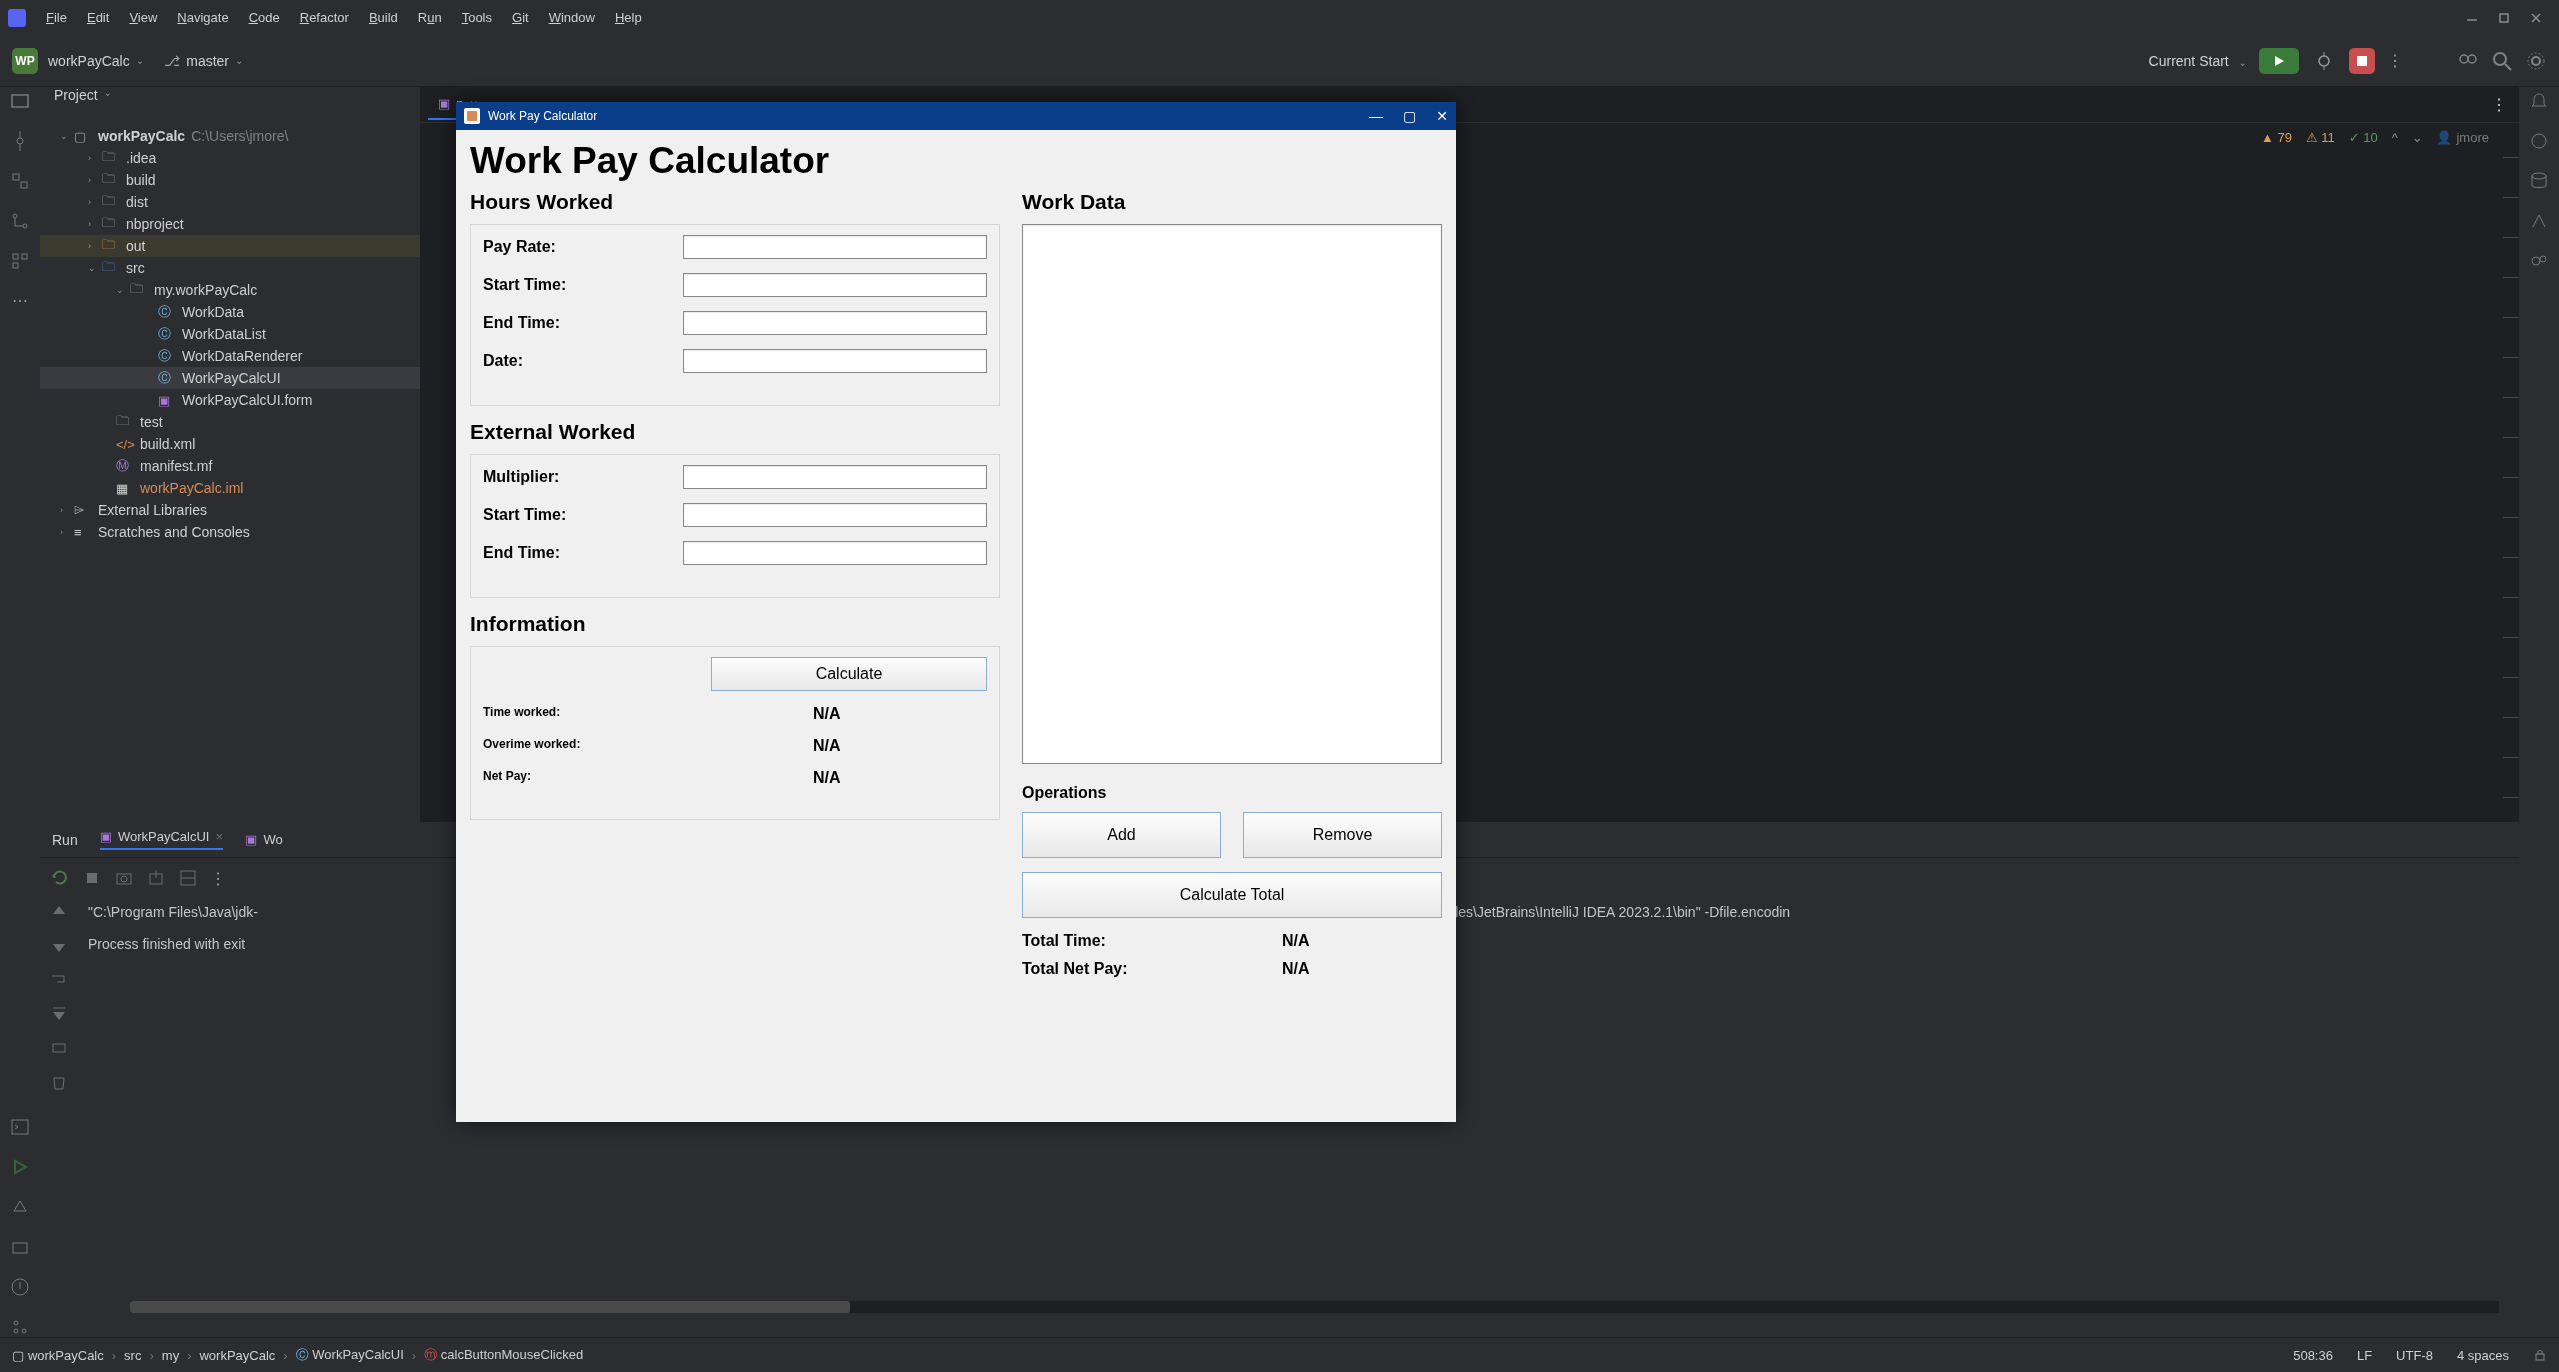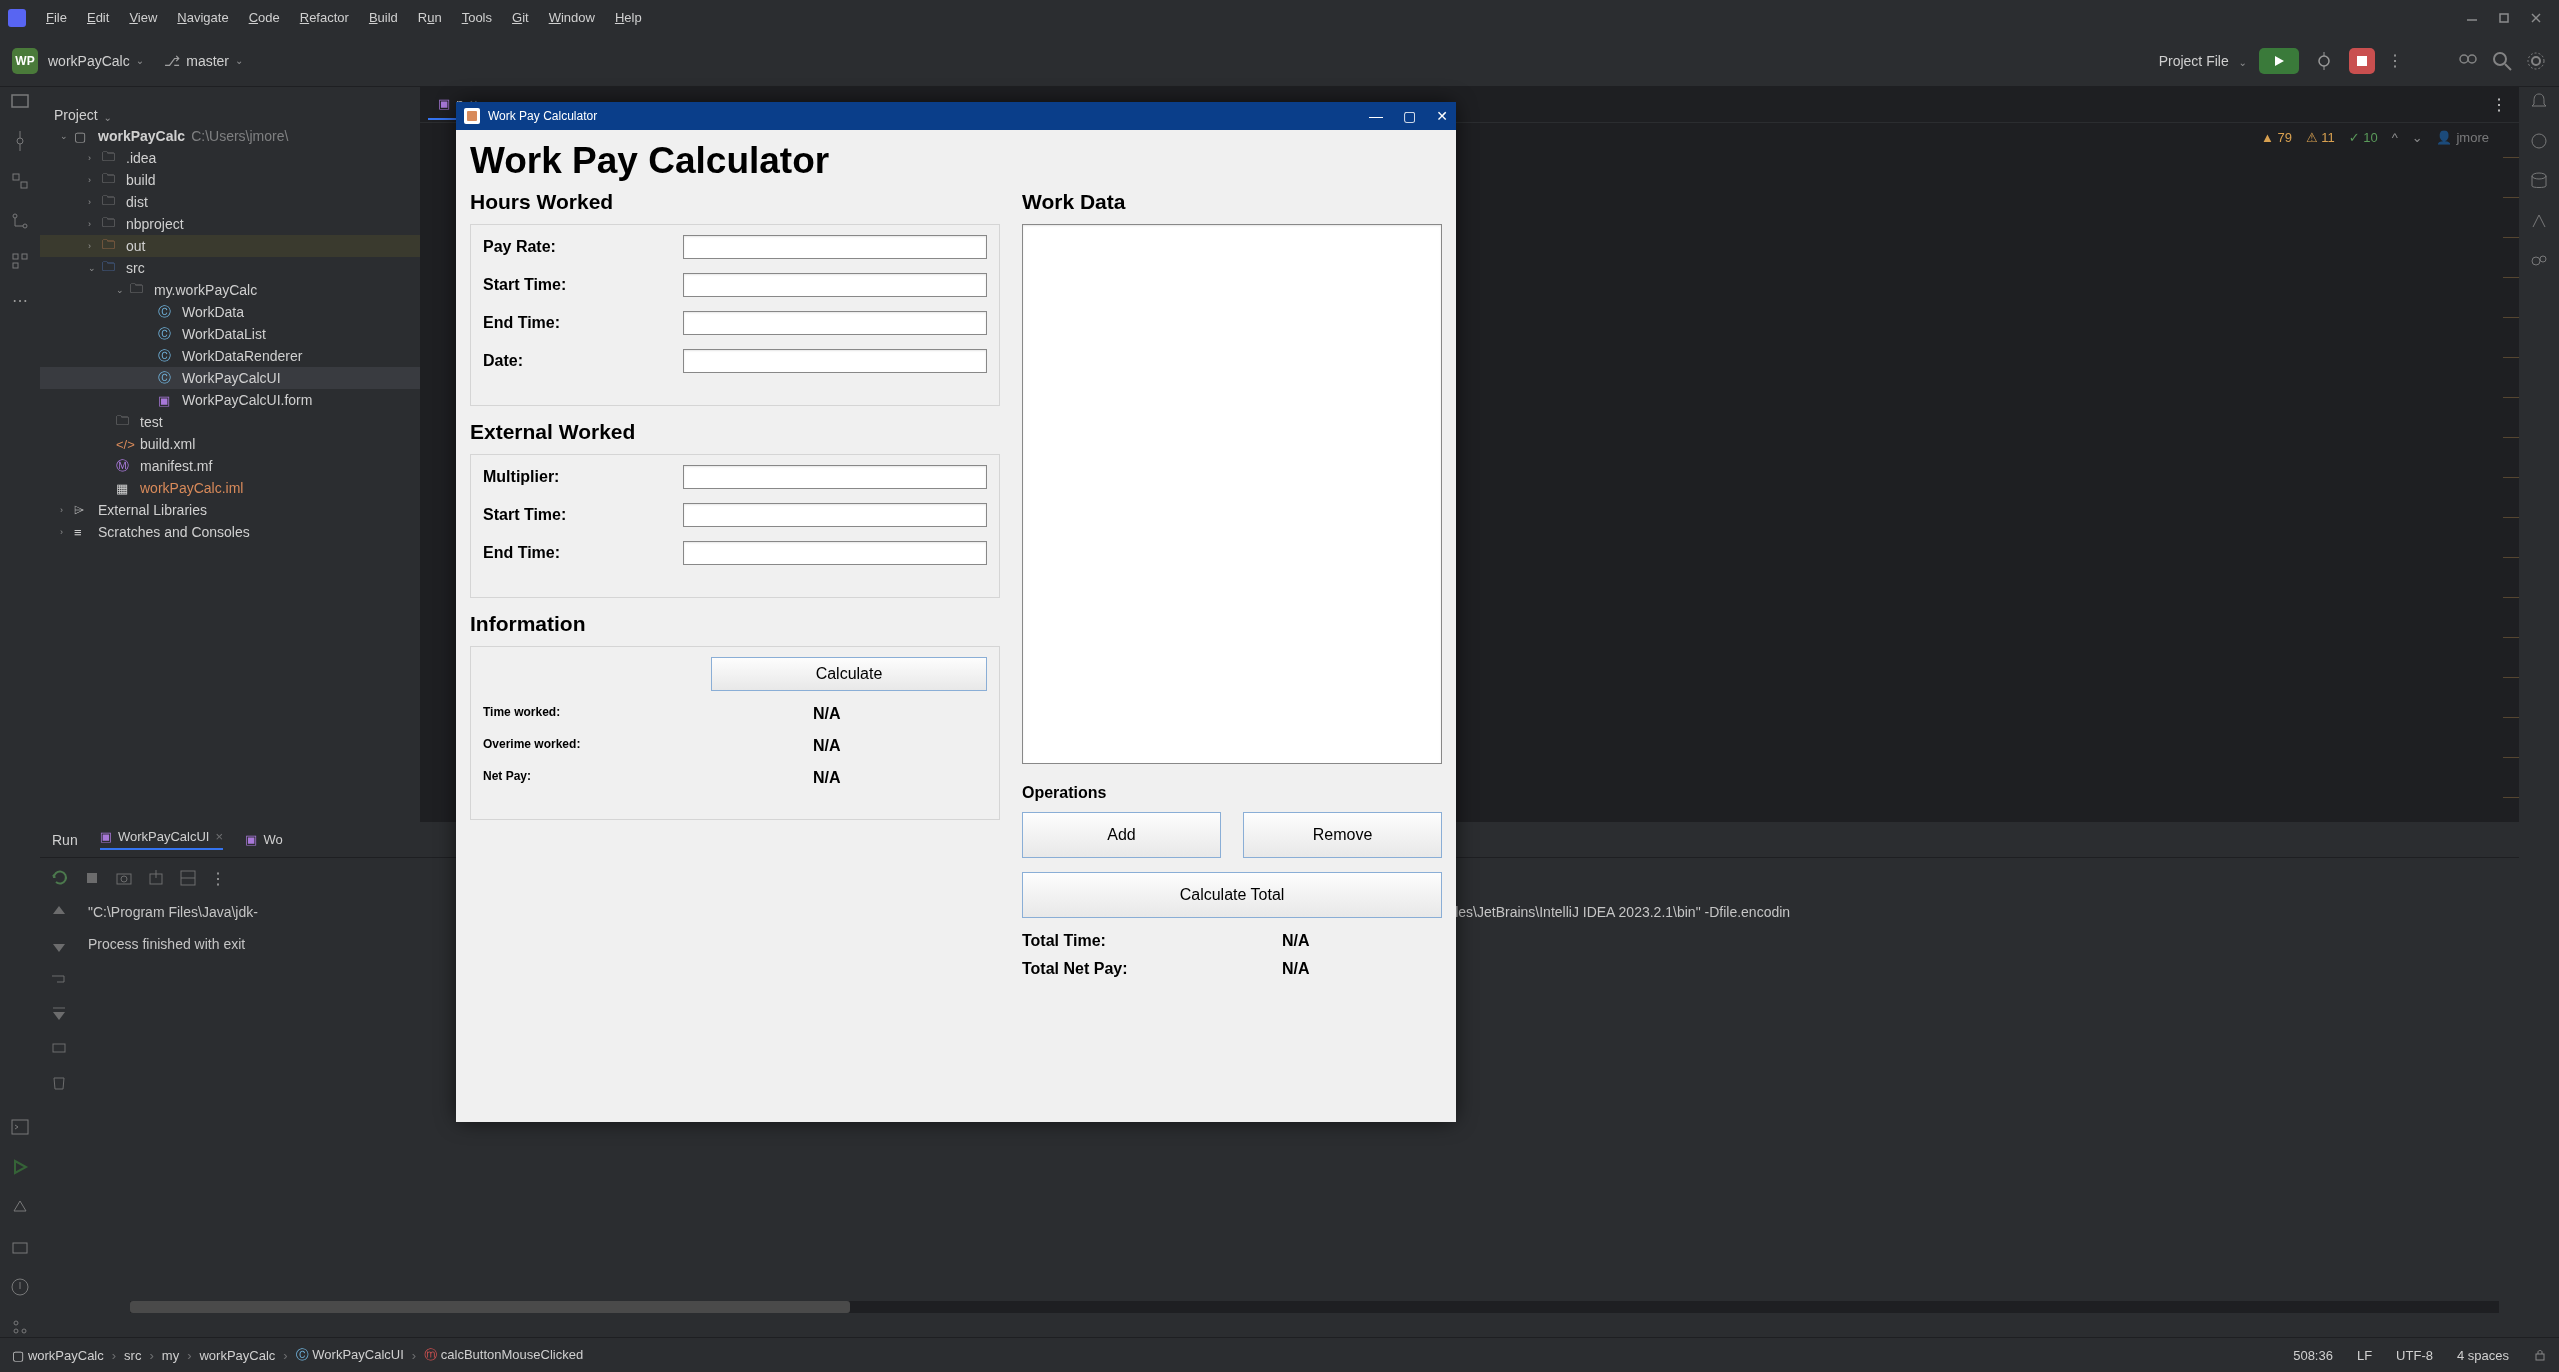--- a/index.html
+++ b/index.html
@@ -30,21 +30,21 @@
 
 
 .left-stripe { position: absolute; left: 0; top: 87px; bottom: 35px; width: 40px; background: #2b2d30; display: flex; flex-direction: column; align-items: center; padding-top: 4px; gap: 20px; }
 .stripe-icon { width: 20px; height: 20px; opacity: 0.7; }
 
 
 .right-stripe { position: absolute; right: 0; top: 87px; bottom: 35px; width: 40px; background: #2b2d30; display: flex; flex-direction: column; align-items: center; padding-top: 4px; gap: 20px; }
 
 
 .project-panel { position: absolute; left: 40px; top: 87px; width: 380px; bottom: 550px; background: #2b2d30; }
-.panel-header { height: 36px; display: flex; align-items: flex-end; padding: 0 14px; font-size: 14px; font-weight: 500; }
+.panel-header { height: 36px; display: flex; align-items: flex-start; padding: 0 14px; font-size: 14px; font-weight: 500; }
 .tree { font-size: 14px; padding: 2px 0; }
 .tree-row { display: flex; align-items: center; height: 22px; padding-left: 12px; cursor: pointer; }
 .tree-row.selected { background: #393b40; }
 .tree-row.out { background: #3a3a2e; }
 .tree-arrow { width: 14px; font-size: 9px; opacity: 0.6; }
 .tree-icon { width: 18px; margin-right: 6px; font-size: 13px; }
 .tree-label { white-space: nowrap; }
 .tree-path { opacity: 0.5; margin-left: 6px; }
 .class-icon { color: #6fb0d8; }
 .form-icon { color: #a878d8; }
@@ -157,21 +157,21 @@
 <div class="toolbar">
   <div class="proj-badge">WP</div>
   <div class="proj-name">workPayCalc</div>
   <span class="chev">⌄</span>
   <div class="branch">
     <span class="branch-icon">⎇</span>
     <span>master</span>
     <span class="chev">⌄</span>
   </div>
   <div class="toolbar-right">
-    <span class="run-config"><span>Project File</span> <span class="chev">⌄</span></span>
+    <span class="run-config"><span>Current Start</span> <span class="chev">⌄</span></span>
     <div class="run-btn">
         <svg width="14" height="14" viewBox="0 0 14 14">
           <polygon points="3,2 12,7 3,12" fill="#fff"></polygon>
         </svg>
       </div>
     <div class="bug-btn">
         <svg width="18" height="18" viewBox="0 0 18 18">
           <circle cx="9" cy="9" r="5" fill="none" stroke="#999" stroke-width="1.5"></circle>
           <line x1="9" y1="0" x2="9" y2="4" stroke="#999"></line>
           <line x1="9" y1="14" x2="9" y2="18" stroke="#999"></line>

